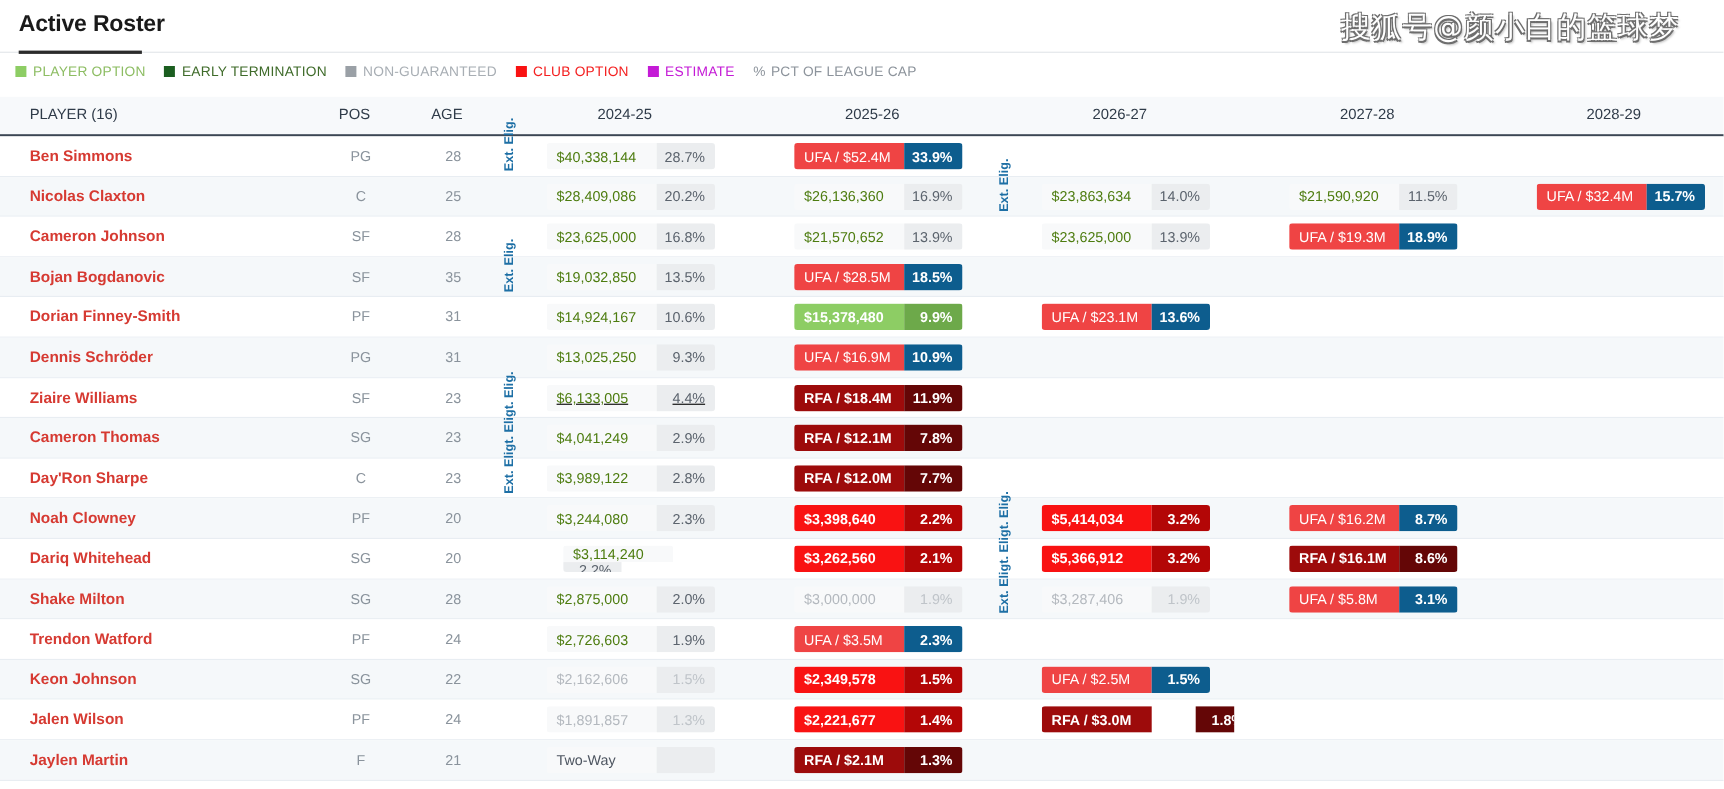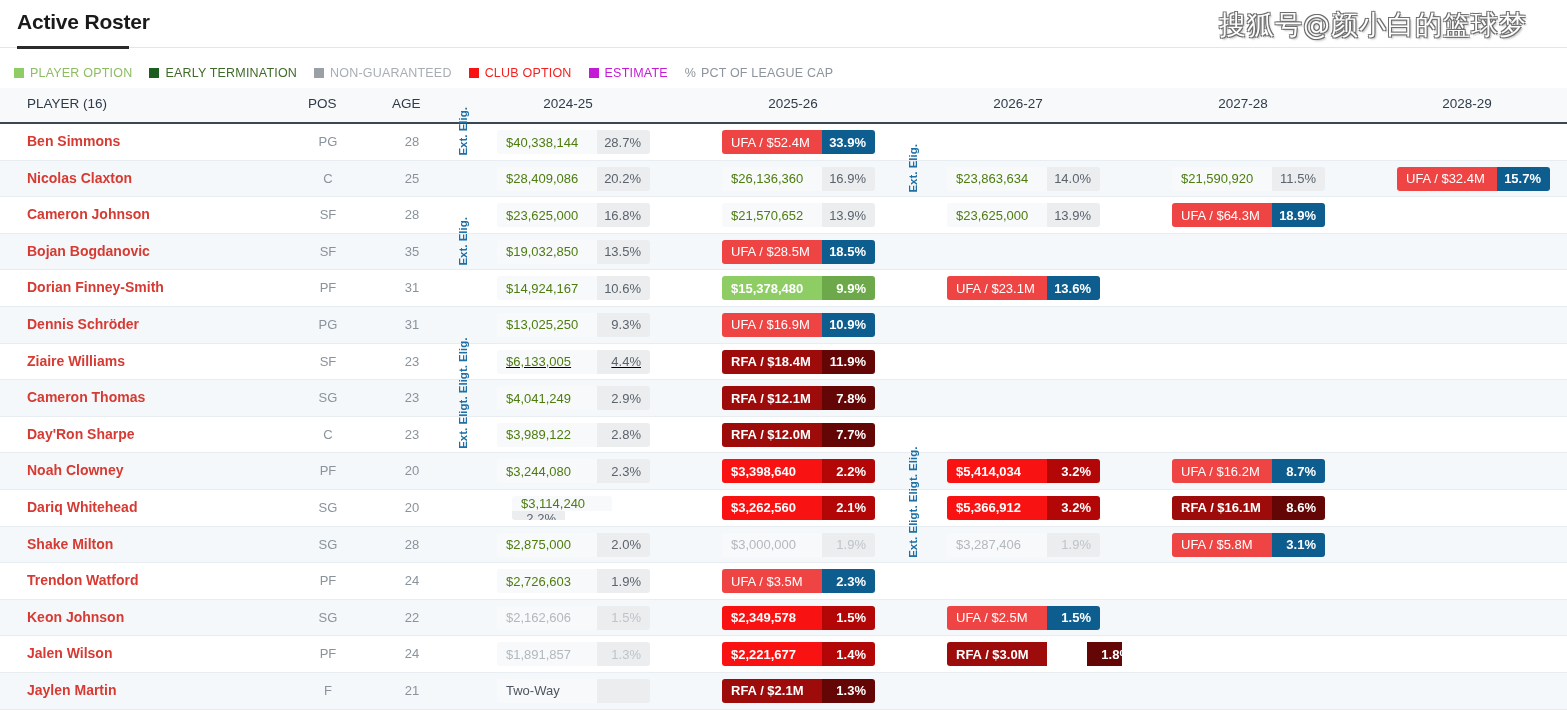--- a/index.html
+++ b/index.html
@@ -34,21 +34,21 @@
       -1px -1px 0 #6e6e6e,
        1px -1px 0 #6e6e6e,
       -1px  1px 0 #6e6e6e,
        1px  1px 0 #6e6e6e,
        2px  2px 2px rgba(0,0,0,0.25);
     white-space:nowrap;
     letter-spacing:1px;
   }
 
   
-  .legend{position:absolute;left:14px;top:58px;height:22px;display:flex;align-items:flex-end;}
+  .legend{position:absolute;left:14px;top:58px;height:22px;display:flex;align-items:flex-start;}
   .legend-item{display:flex;align-items:center;margin-right:17px;white-space:nowrap;}
   .legend-swatch{width:10px;height:10px;margin-right:6px;display:inline-block;}
   .legend-label{font-size:12.5px;letter-spacing:0.2px;}
   .legend-pct-sym{font-size:12.5px;color:#8d949c;margin-right:5px;}
 
   
   .table{position:absolute;left:0;top:88px;width:1567px;}
   .thead{
     height:34px;background:#f7f9fb;
     border-bottom:2px solid #3c4754;
@@ -263,21 +263,21 @@
             </div>
           </div>
           <div class="colclip" style="left: 947px; width: 175px;">
             <div class="chip plain" style="left: 0px;">
               <div class="v">$23,625,000</div>
               <div class="p">13.9%</div>
             </div>
           </div>
           <div class="colclip" style="left: 1172px; width: 175px;">
             <div class="chip ufa" style="left: 0px;">
-              <div class="v">UFA / $64.3M</div>
+              <div class="v">UFA / $19.3M</div>
               <div class="p">18.9%</div>
             </div>
           </div>
         </div>
         <div class="row even">
           <div class="cell-name">Bojan Bogdanovic</div>
           <div class="cell-pos">SF</div>
           <div class="cell-age">35</div>
           <div class="colclip" style="left: 497px; width: 175px;">
             <div class="chip plain" style="left: 0px;">

